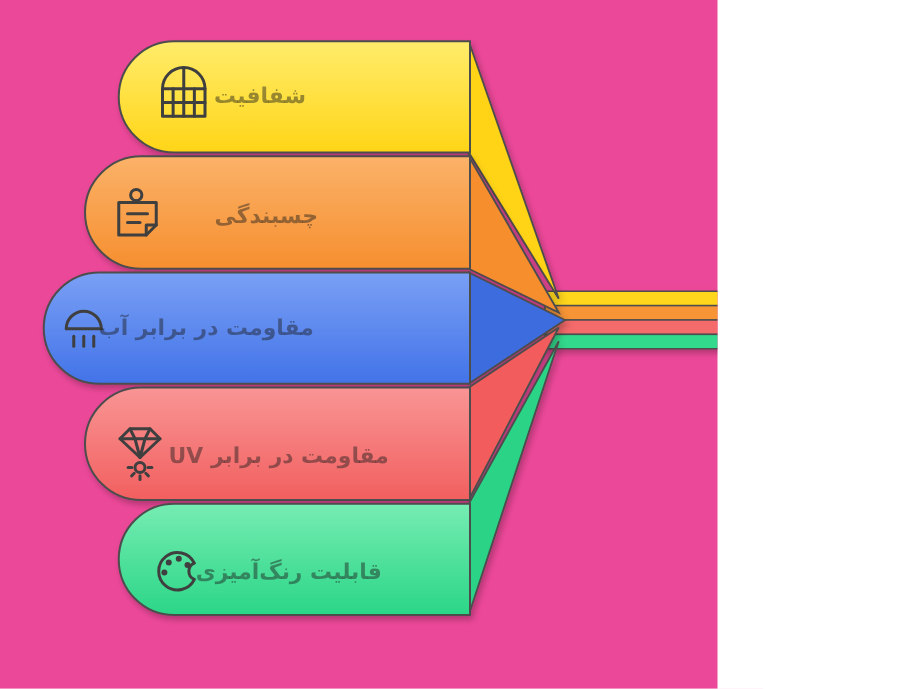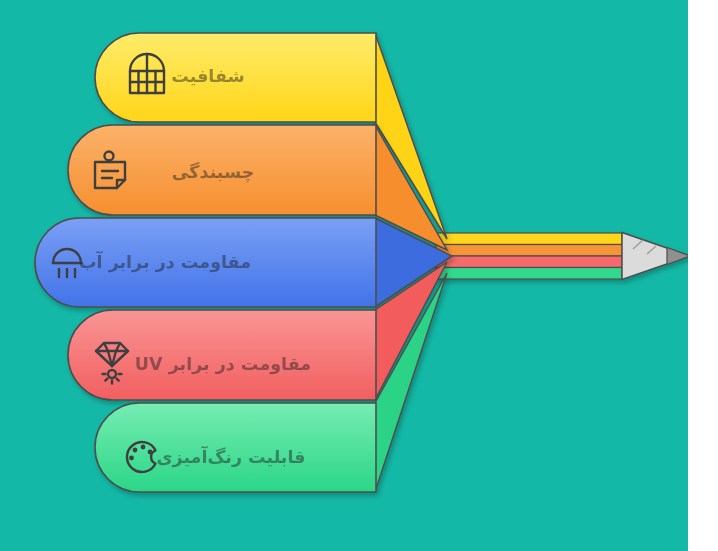--- a/index.html
+++ b/index.html
@@ -1,24 +1,24 @@
 <!DOCTYPE html>
 <html><head>
 <meta charset="utf-8">
 <style>
   html, body {
     margin: 0;
     padding: 0;
     background: #ffffff;
   }
   .canvas {
-    width: 688px;
+    width: 574px;
     height: 551px;
     position: relative;
-    background: #14b8a6;
+    background: #ec4899;
     overflow: hidden;
   }
   svg {
     display: block;
   }
   text.banner-label {
     font-family: "DejaVu Sans", sans-serif;
     font-weight: bold;
     font-size: 17.5px;
   }

